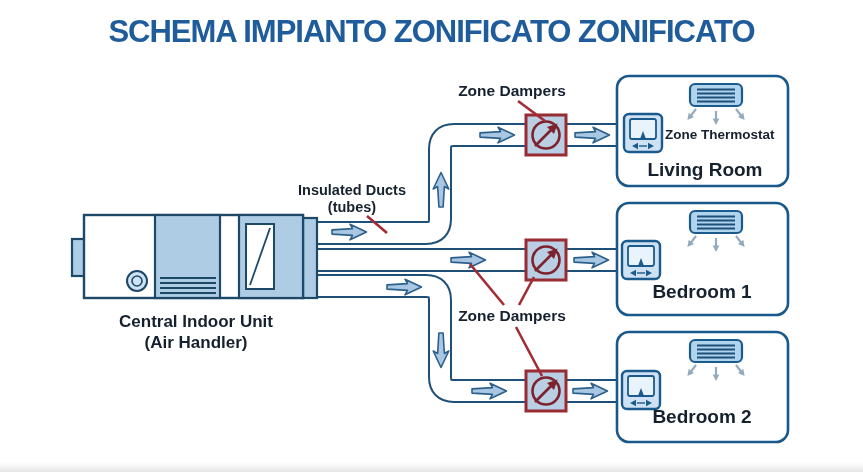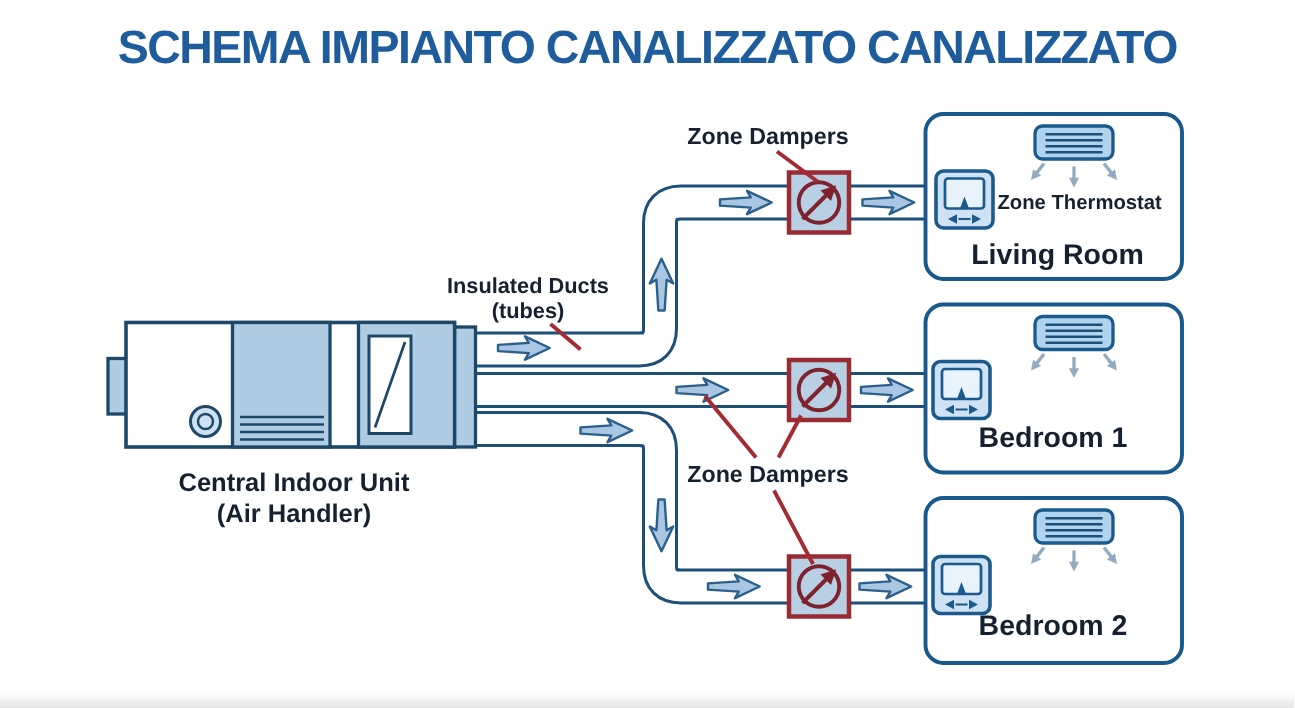--- a/index.html
+++ b/index.html
@@ -40,21 +40,21 @@
   .lbl-unit{font-size:17px;}
   .lbl-damper{font-size:15.5px;}
   .lbl-duct{font-size:14.5px;}
   .lbl-thermo{font-size:13.5px;}
 </style>
 </head>
 <body>
 
 <div class="stage">
 
-  <div class="title">SCHEMA IMPIANTO CANALIZZATO CANALIZZATO</div>
+  <div class="title">SCHEMA IMPIANTO ZONIFICATO ZONIFICATO</div>
 
   <svg width="863" height="472" viewBox="0 0 863 472">
     <defs>
       <g id="arr">
         <path class="arr" d="M -17 -2.1 L 3.5 -3.4 L 1 -7.8 L 17.5 0 L 1 7.8 L 3.5 3.4 L -17 2.1 Z"></path>
       </g>
       <g id="damper">
         <rect class="damper-box" x="-20" y="-20" width="40" height="40"></rect>
         <circle class="damper-sym" cx="0" cy="0" r="13.5"></circle>
         <line class="damper-sym" x1="-11" y1="11" x2="6.5" y2="-6.5"></line>

